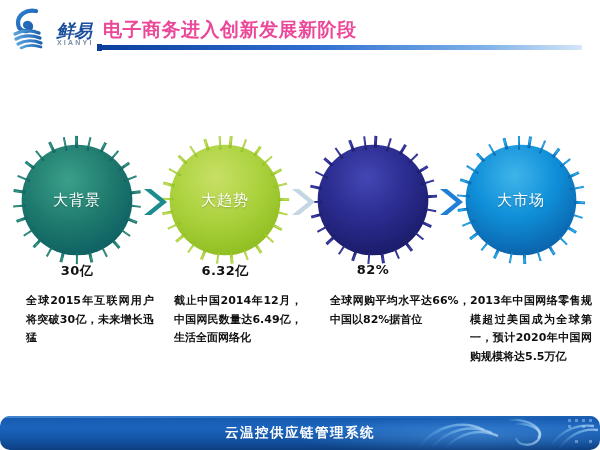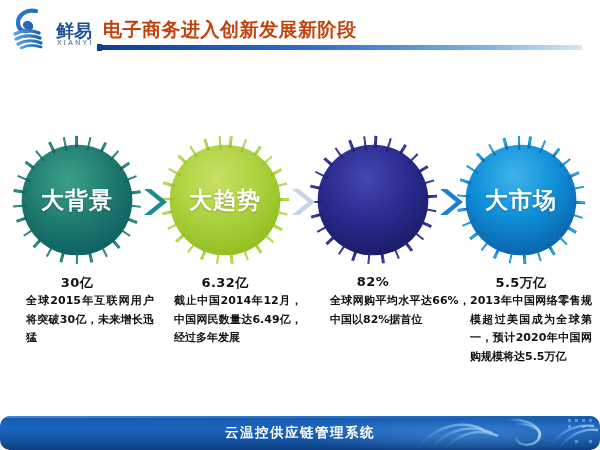--- a/index.html
+++ b/index.html
@@ -20,30 +20,31 @@
   }
   .logo{
     position:absolute;left:12px;top:8px;width:86px;height:44px;
   }
   .logo-mark{position:absolute;left:0;top:0;width:46px;height:42px;}
   .logo-cn{
     position:absolute;left:44px;top:11px;
     font-family:"DejaVu Sans","Liberation Sans",sans-serif;
     font-size:18px;font-weight:bold;color:#1b4f9c;letter-spacing:0px;
     white-space:nowrap;
+    font-style:italic;
   }
   .logo-en{
     position:absolute;left:45px;top:31px;
     font-size:7px;font-weight:bold;color:#7b8ea8;letter-spacing:2.2px;
     white-space:nowrap;
   }
   .title{
     position:absolute;left:103px;top:17px;
     font-family:"DejaVu Sans","Liberation Sans",sans-serif;
-    font-size:19px;font-weight:bold;color:#c2410c;
+    font-size:19px;font-weight:bold;color:#ec4899;
     letter-spacing:0.5px;white-space:nowrap;
   }
   .title-rule{
     position:absolute;left:100px;top:45px;width:482px;height:5px;
     background:linear-gradient(to right,#0b3f9e 0%,#2f6fd0 45%,#7fb2e8 80%,#d5e6f7 100%);
     border-radius:1px;
   }
   .title-rule-cap{
     position:absolute;left:97px;top:44px;width:5px;height:7px;background:#0b3f9e;
   }
@@ -62,40 +63,40 @@
     position:absolute;left:0;top:138px;width:600px;height:130px;
   }
   .blob{
     position:absolute;width:118px;height:118px;top:3px;
     border-radius:50%;
     display:flex;align-items:center;justify-content:center;
   }
   .blob-label{
     position:relative;z-index:3;
     font-family:"DejaVu Sans","Liberation Sans",sans-serif;
-    font-size:23px;font-weight:bold;color:#ffffff;
+    font-size:15px;font-weight:normal;color:#ffffff;
     letter-spacing:1px;white-space:nowrap;
     text-shadow:0 1px 2px rgba(0,0,0,.25);
   }
   .blob-1{left:18px;}
   .blob-2{left:166px;}
   .blob-3{left:314px;}
   .blob-4{left:462px;}
 
   .spikes{position:absolute;inset:-9px;z-index:1;}
 
   .chev{
     position:absolute;top:48px;width:30px;height:32px;z-index:4;
   }
   .chev-1{left:140px;}
   .chev-2{left:288px;}
   .chev-3{left:436px;}
 
   
-  .stats{position:absolute;left:0;top:262px;width:600px;height:24px;margin-top:12px;}
+  .stats{position:absolute;left:0;top:262px;width:600px;height:24px;}
   .stat{
     position:absolute;width:148px;text-align:center;
     font-family:"DejaVu Sans","Liberation Sans",sans-serif;
     font-size:13px;font-weight:bold;color:#111111;
     letter-spacing:0.4px;
   }
   .stat-1{left:3px;}
   .stat-2{left:151px;}
   .stat-3{left:299px;}
   .stat-4{left:447px;}
@@ -373,26 +374,25 @@
         </g>
       </svg>
       <span class="blob-label">大市场</span>
     </div>
   </div>
 
   <div class="stats">
     <div class="stat stat-1">30亿</div>
     <div class="stat stat-2">6.32亿</div>
     <div class="stat stat-3">82%</div>
-    <div class="stat stat-4">5.5万亿</div>
   </div>
 
   <div class="descs">
     <div class="desc desc-1">全球2015年互联网用户将突破30亿，未来增长迅猛</div>
-    <div class="desc desc-2">截止中国2014年12月，中国网民数量达6.49亿，经过多年发展</div>
+    <div class="desc desc-2">截止中国2014年12月，中国网民数量达6.49亿，生活全面网络化</div>
     <div class="desc desc-3">全球网购平均水平达66%，中国以82%据首位</div>
     <div class="desc desc-4">2013年中国网络零售规模超过美国成为全球第一，预计2020年中国网购规模将达5.5万亿</div>
   </div>
 
   <div class="footer">
     <div class="footer-top-edge"></div>
     <div class="footer-glow"></div>
     <div class="footer-deco">
       <svg width="190" height="34" viewBox="0 0 190 34" xmlns="http://www.w3.org/2000/svg">
         <defs>

